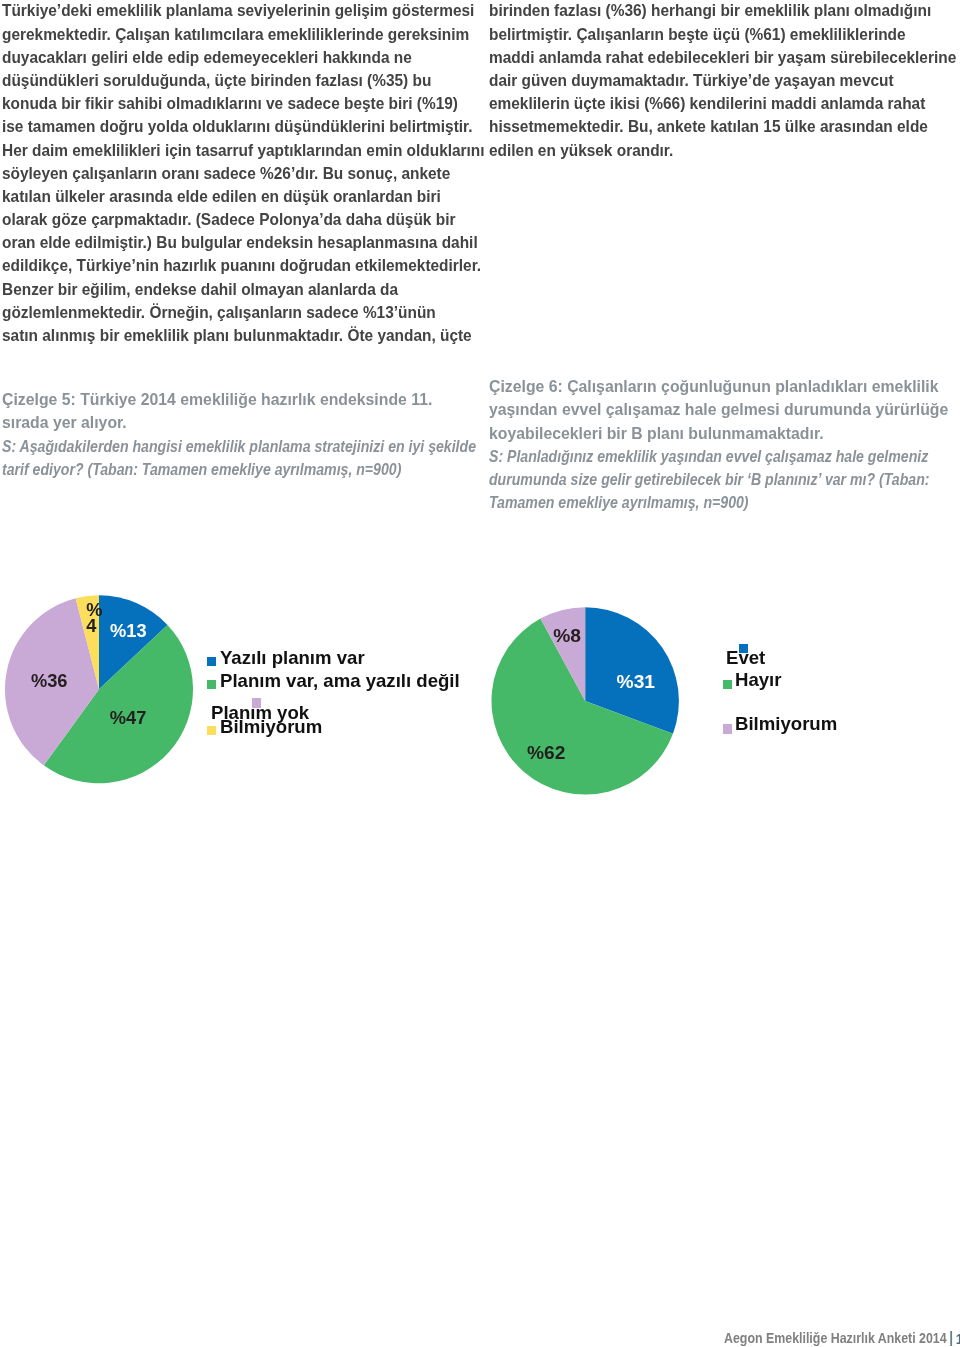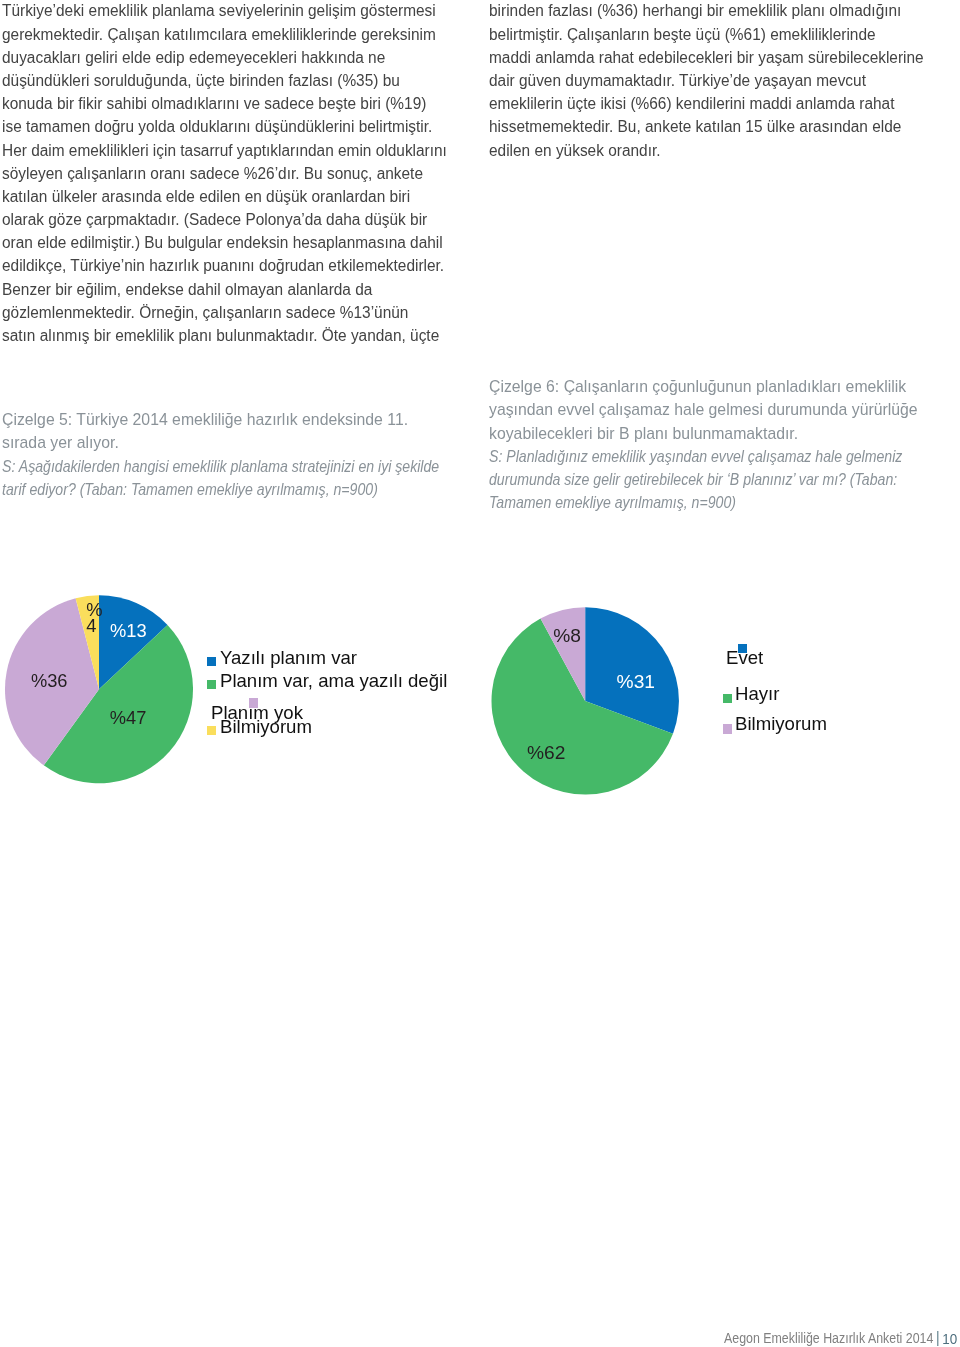--- a/index.html
+++ b/index.html
@@ -1,36 +1,36 @@
 <!DOCTYPE html>
 <html><head>
 <meta charset="utf-8">
 <title>Aegon Emekliliğe Hazırlık Anketi 2014</title>
 <style>
   html,body{margin:0;padding:0;background:#ffffff;}
   body{width:960px;height:1347px;overflow:hidden;
        font-family:"Liberation Sans",sans-serif;
        -webkit-font-smoothing:antialiased;}
-  .page{position:relative;width:960px;height:1347px;background:#fff;}
+  .page{position:relative;width:960px;height:1347px;background:#fff;font-weight:bold;}
 
   
   .bodycol{position:absolute;color:#434343;font-size:17.3px;line-height:23.2px;
            letter-spacing:0px;white-space:nowrap;
            transform:scaleX(0.8925);transform-origin:0 0;}
   .bodycol .ln{height:23.2px;}
   #body-left{left:2px;top:-0.6px;}
   #body-right{left:489px;top:-0.6px;}
 
   
   .caption{position:absolute;color:#8a9298;font-size:16.4px;line-height:23.3px;
            letter-spacing:0px;white-space:nowrap;}
   .caption .ln{height:23.3px;}
   .caption>div{transform-origin:0 0;transform:scaleX(0.964);}
   .caption .q{font-style:italic;transform:scaleX(0.861);}
-  #caption-5{left:2px;top:408px;width:452px;}
+  #caption-5{left:2px;top:388px;width:452px;}
   #caption-6{left:489px;top:375px;width:450px;}
 
   
   .chart{position:absolute;}
   #chart-5{left:0px;top:580px;width:460px;height:215px;}
   #chart-6{left:484px;top:588px;width:460px;height:215px;}
   .pie-svg{position:absolute;left:0;top:0;}
   .legend{position:absolute;}
   .legend-row{display:flex;align-items:center;}
   .sw{width:9.3px;height:9.3px;flex:0 0 9.3px;}
@@ -143,21 +143,21 @@
         <path d="M 101.2 112.9 L 56.47 30.57 A 93.7 93.7 0 0 1 101.20 19.20 Z" fill="#c9a9d5"></path>
         <text x="151.8" y="100.4" text-anchor="middle" fill="#ffffff" font-family="&quot;Liberation Sans&quot;, sans-serif" font-size="19.2">%31</text>
         <text x="62.2" y="170.7" text-anchor="middle" fill="#231f20" font-family="&quot;Liberation Sans&quot;, sans-serif" font-size="19.2">%62</text>
         <text x="83" y="54.1" text-anchor="middle" fill="#231f20" font-family="&quot;Liberation Sans&quot;, sans-serif" font-size="19.2">%8</text>
       </svg>
     <div class="legend" id="legend-6" style="left:239px;top:56.2px;--txt-dy:-4.5px;--txt-dx:2.6px;">
         <div class="legend-row" style="position: absolute; left: 0px; top: 0px; flex-direction: column;">
           <span class="sw" style="background: rgb(5, 113, 189);"></span>
           <span class="lg-text">Evet</span>
         </div>
-        <div class="legend-row" style="position: absolute; left: 0px; top: 45px;">
+        <div class="legend-row" style="position: absolute; left: 0px; top: 31px;">
           <span class="sw" style="background: rgb(69, 185, 104);"></span>
           <span class="lg-text">Hayır</span>
         </div>
         <div class="legend-row" style="position: absolute; left: 0px; top: 75.8px;">
           <span class="sw" style="background: rgb(201, 169, 213);"></span>
           <span class="lg-text">Bilmiyorum</span>
         </div>
       </div>
   </div>
 

